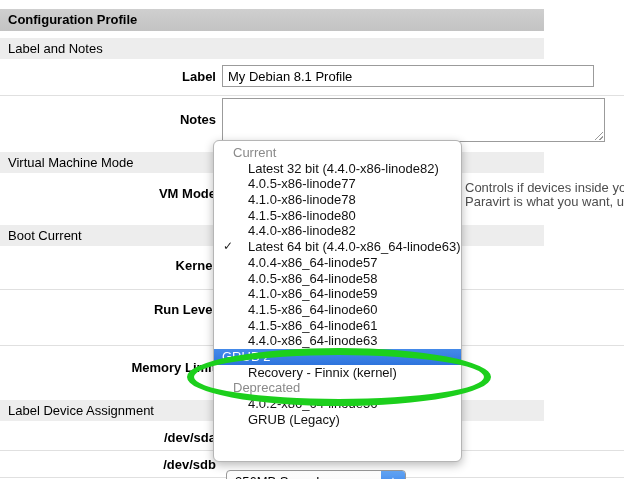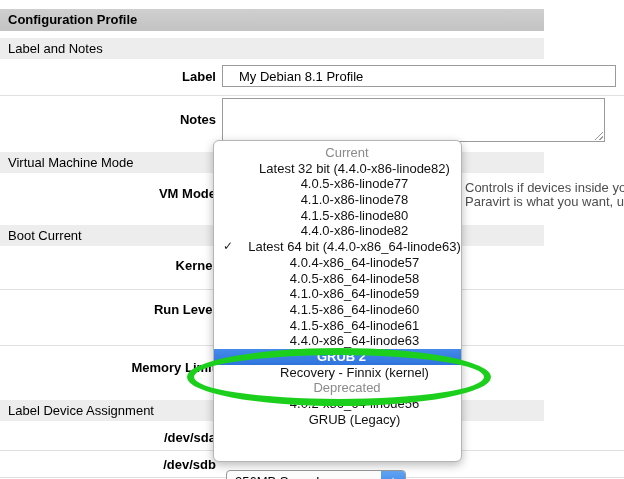--- a/index.html
+++ b/index.html
@@ -7,40 +7,40 @@
     position:relative;width:624px;height:479px;overflow:hidden;background:#fff;
     font-family:"Liberation Sans","DejaVu Sans",sans-serif;font-size:13px;color:#000;
   }
   .bar{position:absolute;left:0;width:544px;padding-left:8px;box-sizing:border-box;}
   .bar-main{top:9px;height:22px;line-height:22px;background:linear-gradient(#cfcfcf,#c3c3c3);font-weight:bold;}
   .bar-sub{height:21px;line-height:21px;background:#ededed;}
   .flabel{position:absolute;left:0;width:216px;text-align:right;font-weight:bold;white-space:nowrap;}
   .sep{position:absolute;left:0;width:624px;height:1px;background:#e0e0e0;}
   .text-input{
     position:absolute;left:222px;width:360px;height:18px;border:1px solid #9b9b9b;
-    font-family:inherit;font-size:13px;padding:1px 16px;background:#fff;color:#000;
+    font-family:inherit;font-size:13px;padding:1px 5px;background:#fff;color:#000;
   }
   .textarea-box{position:absolute;left:222px;top:98px;width:381px;height:42px;border:1px solid #9b9b9b;background:#fff;}
   .resize-grip{
     position:absolute;right:1px;bottom:1px;width:9px;height:9px;
     background:repeating-linear-gradient(-45deg,transparent,transparent 2px,#9a9a9a 2px,#9a9a9a 3px);
     clip-path:polygon(100% 0,100% 100%,0 100%);
   }
   .help-text{position:absolute;left:465px;top:181px;width:200px;color:#4d4d4d;line-height:14px;white-space:nowrap;}
   
   #kernel-menu{
     position:absolute;left:213px;top:140px;width:249px;height:322px;box-sizing:border-box;
     background:#fff;border:1px solid #b5b5b5;border-radius:6px;
     box-shadow:0 3px 10px rgba(0,0,0,.28);padding:4px 0;overflow:hidden;z-index:5;
   }
-  .menu-row{position:relative;height:15.7px;line-height:15.7px;white-space:nowrap;text-align:center;}
+  .menu-row{position:relative;height:15.7px;line-height:15.7px;white-space:nowrap;}
   .menu-group{color:#8a8a8a;padding-left:19px;}
   .menu-item{padding-left:34px;color:#111;cursor:default;}
   .menu-item .check{position:absolute;left:9px;top:0;font-size:12px;color:#222;}
-  .menu-item.selected{color:#fff;font-weight:bold;padding-left:8px;}
+  .menu-item.selected{color:#fff;font-weight:normal;padding-left:8px;}
   
   #annotation{
     position:absolute;left:187px;top:348px;width:304px;height:58px;box-sizing:border-box;
     border:7px solid #1ccf1c;border-radius:50%;z-index:10;pointer-events:none;
   }
   
   .mac-select{
     position:absolute;left:226px;top:454px;width:180px;height:23px;box-sizing:border-box;
     border:1px solid #999;border-radius:4px;background:linear-gradient(#fff,#f1f1f1);
     line-height:21px;padding-left:8px;z-index:1;margin-top:16px;

